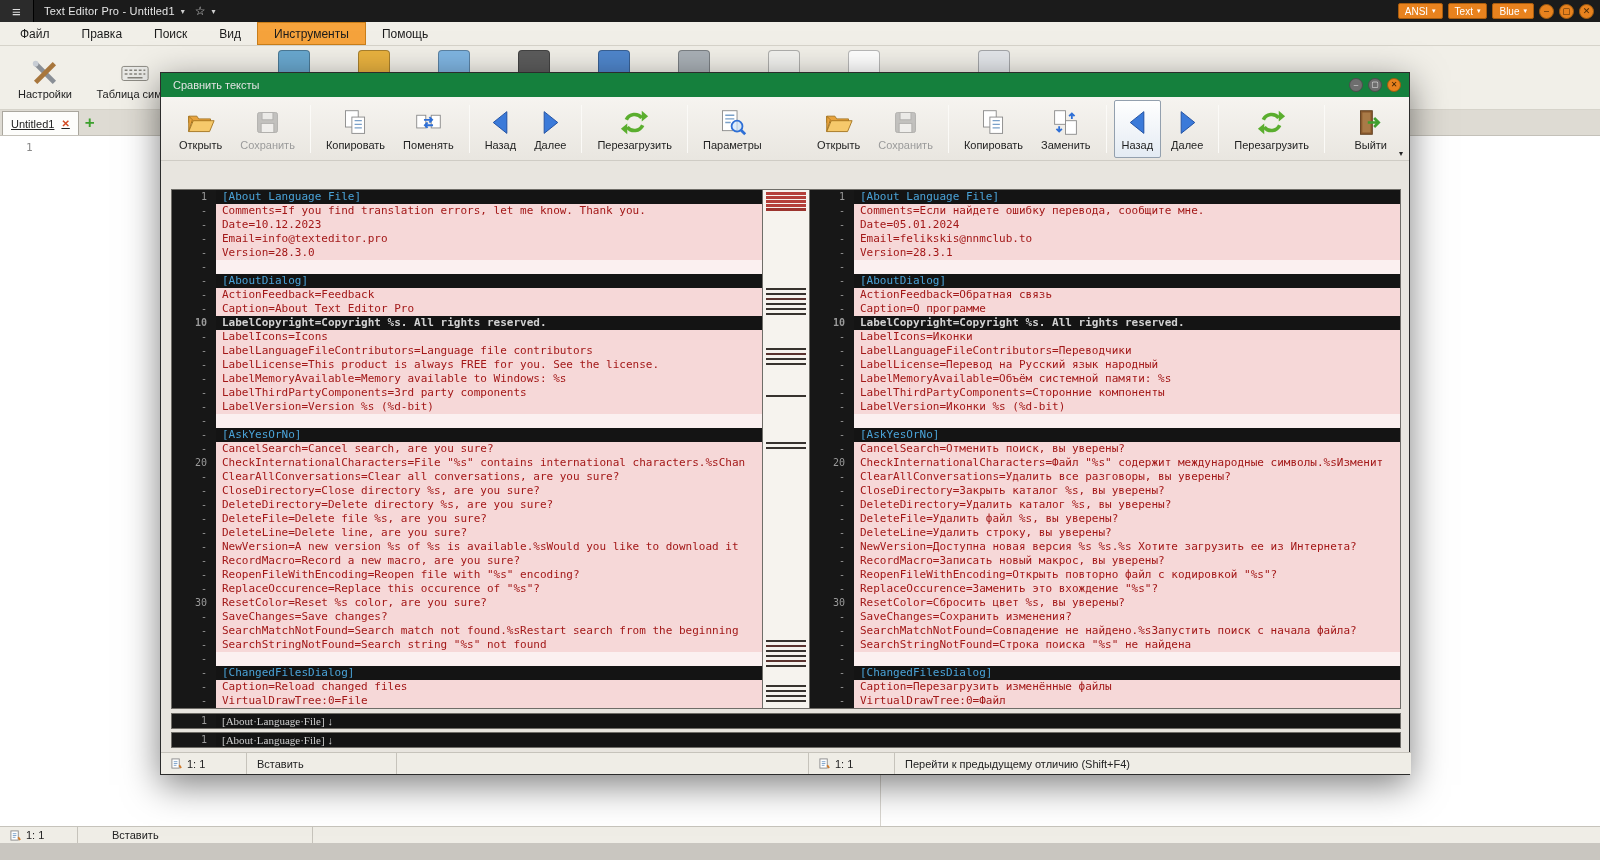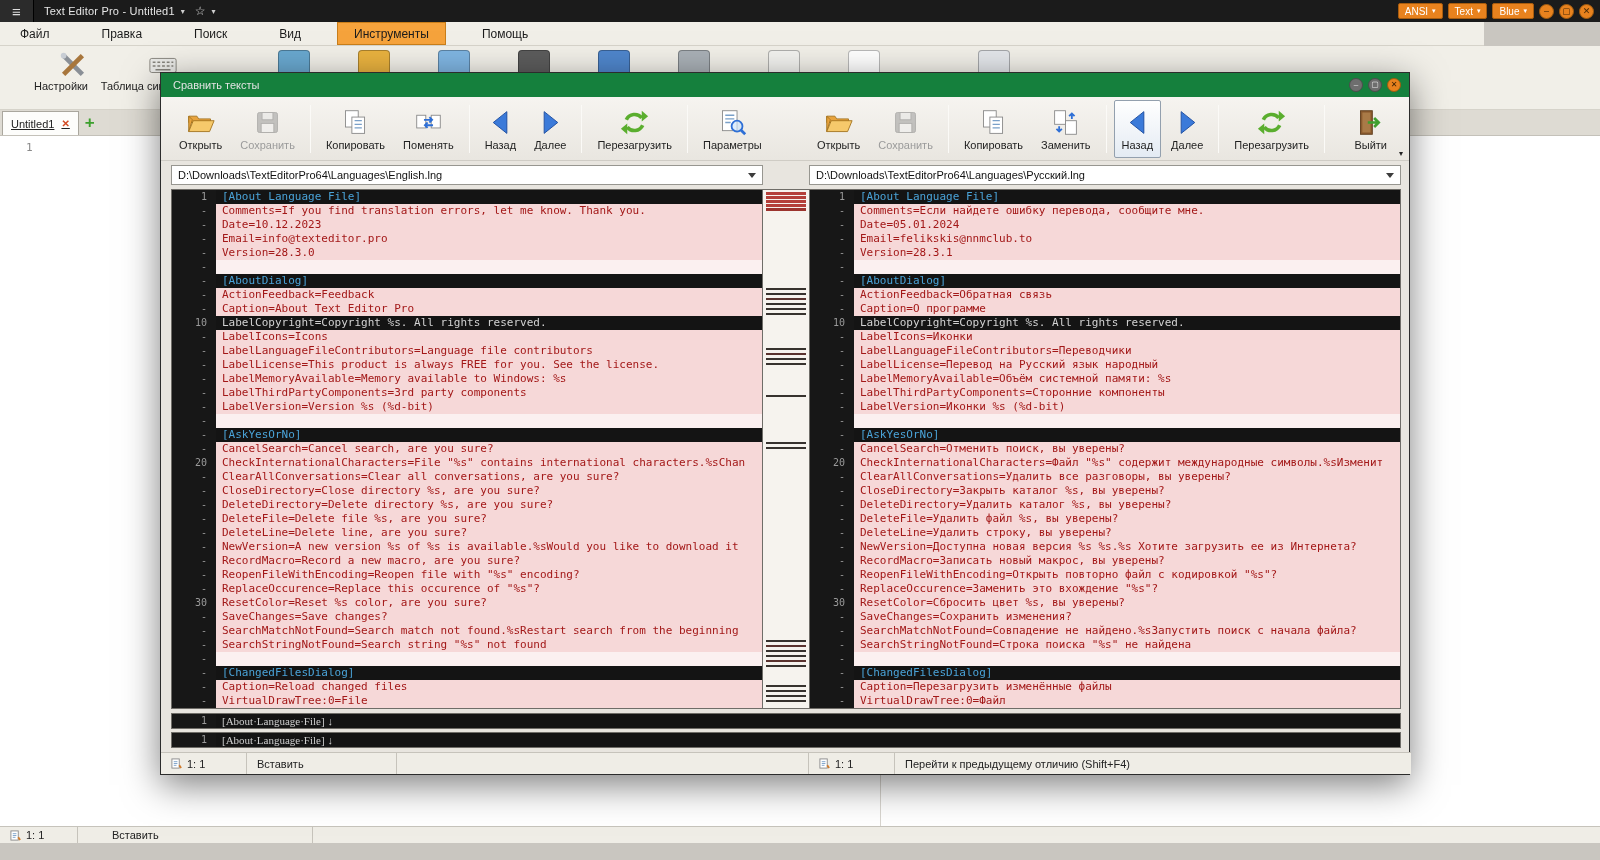--- a/index.html
+++ b/index.html
@@ -10,26 +10,26 @@
   .titlebar { position:absolute; top:0; left:0; width:1600px; height:22px; background:#1b1b1b; display:flex; align-items:center; color:#e6e6e6; }
   .hamburger { width:34px; height:22px; background:#2b2b2b; color:#ddd; font-size:15px; display:flex; align-items:center; justify-content:center; border-right:1px solid #000; cursor:default; }
   .tb-title { margin-left:10px; font-size:11px; letter-spacing:.2px; }
   .tb-tri { font-size:8px; margin-left:6px; color:#cfcfcf; }
   .tb-star { font-size:12px; margin-left:10px; color:#d8d8d8; }
   .tb-right { margin-left:auto; display:flex; align-items:center; gap:5px; padding-right:6px; }
   .tb-dd { background:#e8821e; border:1px solid #a85c0e; color:#fff; font-size:10px; height:16px; padding:0 6px; display:flex; align-items:center; gap:4px; border-radius:2px; }
   .tb-dd .dd-tri { font-size:7px; }
   .win-circle { width:15px; height:15px; border-radius:50%; background:#e8821e; border:1px solid #9e5a10; color:#4a2a06; font-size:9px; line-height:13px; text-align:center; }
 
-  .menubar { position:absolute; top:22px; left:0; width:1484px; height:24px; background:#f1efe8; border-bottom:1px solid #d6d3ca; display:flex; align-items:stretch; padding-left:4px;gap:20px; }
+  .menubar { position:absolute; top:22px; left:0; width:1600px; height:24px; background:#f1efe8; border-bottom:1px solid #d6d3ca; display:flex; align-items:stretch; padding-left:4px; }
   .menu-item { padding:0 16px; display:flex; align-items:center; font-size:12px; color:#1c1c1c; }
   .menu-item.active { background:#f6a33c; border:1px solid #c97e1a; }
 
   .main-toolbar { position:absolute; top:46px; left:0; width:1600px; height:64px; background:#f1efe8; border-bottom:1px solid #d6d3ca; }
-  .mt-btn { position:absolute; top:4px; width:86px; height:56px; display:flex; flex-direction:column; align-items:flex-end; justify-content:flex-start; gap:0; }
+  .mt-btn { position:absolute; top:12px; width:86px; height:56px; display:flex; flex-direction:column; align-items:center; justify-content:flex-start; gap:0; }
   .mt-btn svg { width:30px; height:30px; }
   .mt-lbl { font-size:11px; color:#222; white-space:nowrap; overflow:hidden; max-width:86px; }
   .bg-icon { position:absolute; top:4px; width:32px; height:32px; border-radius:4px; border:1px solid rgba(0,0,0,.28); }
 
   .tabbar { position:absolute; top:110px; left:0; width:1600px; height:26px; background:#dedbd3; border-bottom:1px solid #c4c1b9; display:flex; align-items:flex-end; padding-left:2px; }
   .tab { height:24px; background:#fdfdfb; border:1px solid #aaa79e; border-bottom:none; display:flex; align-items:center; gap:7px; padding:0 8px; font-size:11px;text-decoration:underline; }
   .tab-close { color:#d34a22; font-size:10px; font-weight:bold; }
   .tab-plus { width:22px; height:24px; display:flex; align-items:center; justify-content:center; color:#3da02e; font-size:17px; font-weight:bold; }
 
   .main-editor { position:absolute; top:136px; left:0; width:1600px; height:690px; background:#ffffff; }
@@ -68,21 +68,21 @@
   .combo.left { left:10px; width:592px; }
   .combo.right { left:648px; width:592px; }
 
   .pane { position:absolute; top:116px; height:520px; border:1px solid #6f6d68; background:#141414; overflow:hidden; }
   .pane.left { left:10px; width:592px; }
   .pane.right { left:648px; width:592px; }
   .line { display:flex; height:14px; line-height:14px; font-family:"DejaVu Sans Mono",monospace; font-size:11px; }
   .gut { flex:none; width:44px; background:#171717; color:#9a9a9a; text-align:right; padding-right:9px; font-size:10px; }
   .ltext { flex:1; padding-left:6px; white-space:pre; overflow:hidden; }
   .line.section { background:#141414; } .line.section .ltext { color:#4aa3d8; }
-  .line.same    { background:#141414; } .line.same .ltext { color:#d2d2d2; }
+  .line.same    { background:#141414;font-weight:bold; } .line.same .ltext { color:#d2d2d2; }
   .line.diff    { background:#f6d8d8; } .line.diff .ltext { color:#a31818; }
   .line.blank   { background:#fbf0f0; }
 
   .diffmap { position:absolute; left:602px; top:116px; width:46px; height:520px; background:#f6f3ee; border-top:1px solid #6f6d68; border-bottom:1px solid #6f6d68; overflow:hidden; }
   .stripe { position:absolute; left:3px; right:3px; }
 
   .preview-row { position:absolute; left:10px; width:1230px; height:16px; background:#141414; border:1px solid #6f6d68; display:flex; font-family:"DejaVu Sans Mono",monospace; font-size:11px; line-height:14px; }
   .preview-row .gut { height:100%; }
   .preview-row .ptext { color:#cfcfcf; padding-left:6px; white-space:pre;font-family:Liberation Serif, serif; }
   #preview1 { top:640px; }
@@ -364,30 +364,20 @@
         <div class="tb-btn push">
           <svg class="tb-ico">
             <use href="#i-exit"></use>
           </svg>
           <span class="tb-lbl">Выйти</span>
         </div>
       </div>
     <div class="tb-overflow">▾</div>
   </div>
 
-  <div class="path-row">
-    <div class="combo left">
-      <span class="combo-text">D:\Downloads\TextEditorPro64\Languages\English.lng</span>
-      <span class="combo-arrow"></span>
-    </div>
-    <div class="combo right">
-      <span class="combo-text">D:\Downloads\TextEditorPro64\Languages\Русский.lng</span>
-      <span class="combo-arrow"></span>
-    </div>
-  </div>
 
   <div class="pane left" id="lines-left">
       <div class="line section">
         <span class="gut">1</span>
         <span class="ltext">[About Language File]</span>
       </div>
       <div class="line diff">
         <span class="gut">-</span>
         <span class="ltext">Comments=If you find translation errors, let me know. Thank you.</span>
       </div>

